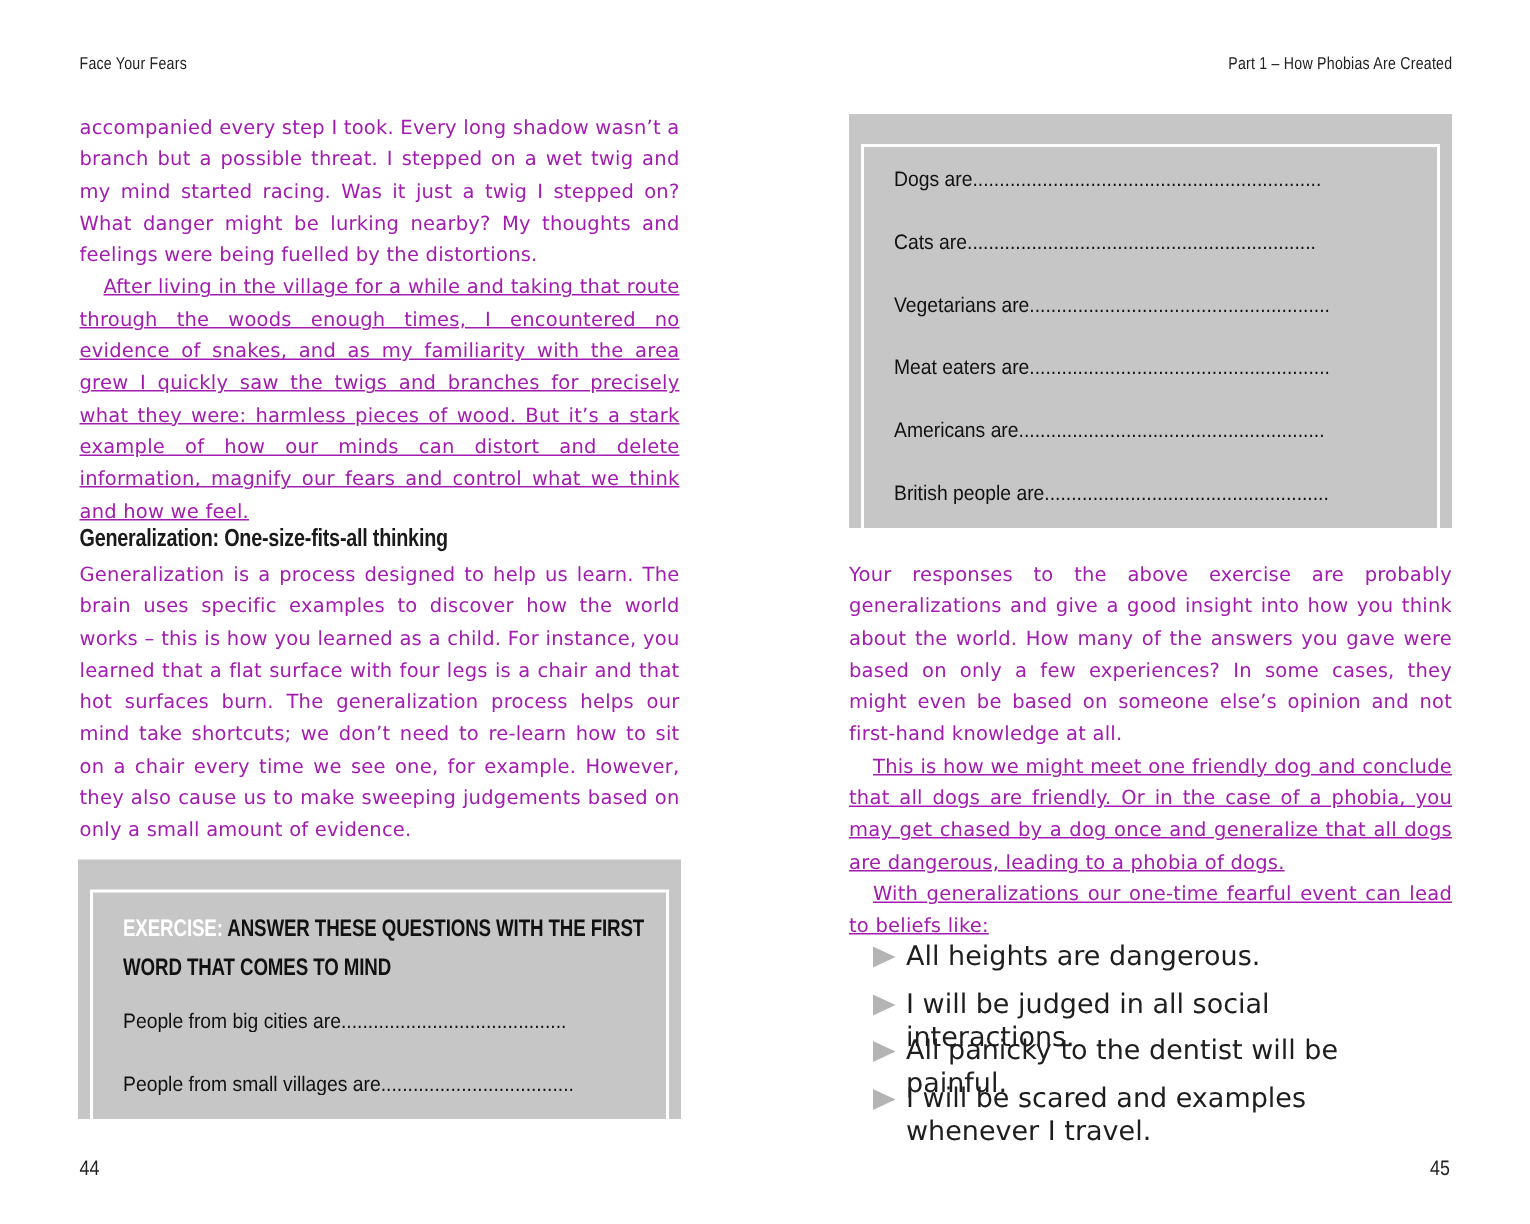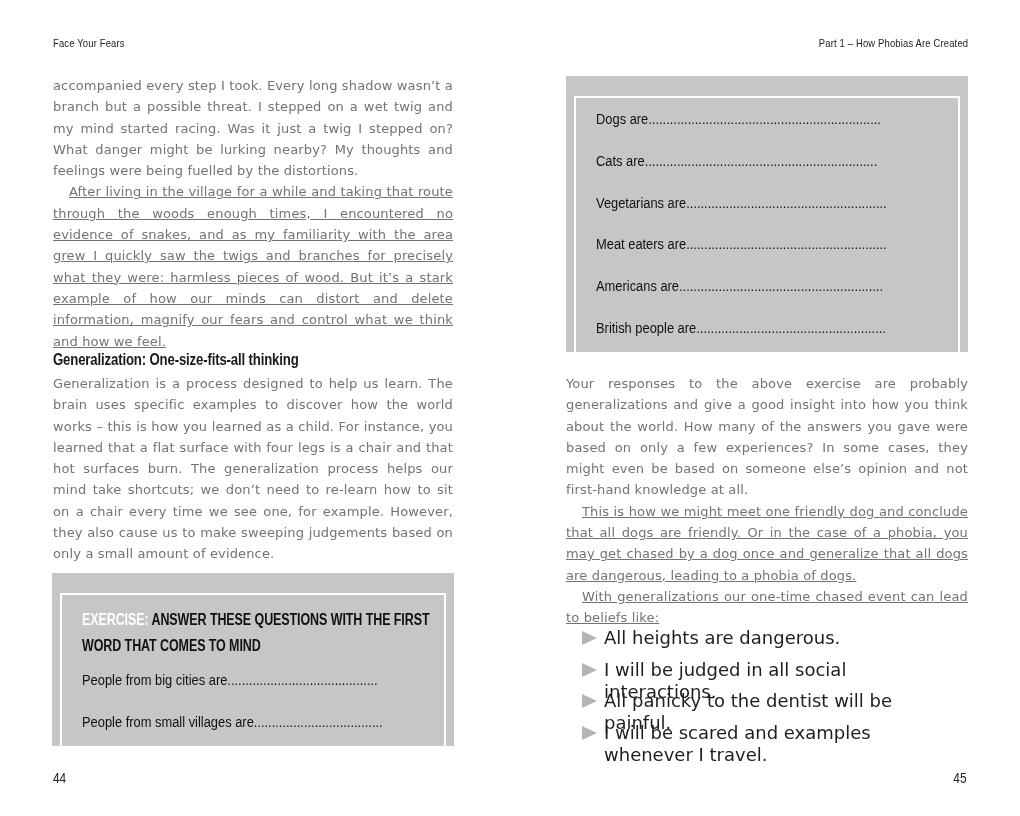--- a/index.html
+++ b/index.html
@@ -19,21 +19,21 @@
   .page-right .running-head { right:52px; transform-origin:right top; }
 
   .folio {
     position:absolute; top:770px; font-family:"Liberation Sans", sans-serif;
     font-size:14px; color:#222; transform:scaleX(0.85);
   }
   .page-left .folio { left:53px; transform-origin:left top; }
   .page-right .folio { right:53px; transform-origin:right top; }
 
   .body-text {
-    font-size:13px; line-height:21.3px; text-align:justify; color:#737373;
+    font-size:13px; line-height:21.3px; text-align:justify; color:#a21caf;
     letter-spacing:0.15px;
   }
   .body-text p { margin:0; }
   .body-text p.indent { text-indent:16px;text-decoration:underline; }
 
   .left-text { position:absolute; left:53px; top:75px; width:400px; }
   .heading {
     position:absolute; left:53px; top:350px; width:400px;
     font-family:"Liberation Sans", sans-serif; font-weight:bold; font-size:16.5px;
     color:#1a1a1a; transform:scaleX(0.8); transform-origin:left top; white-space:nowrap;
@@ -119,21 +119,21 @@
       <div class="ex-line" style="top:97px;">Vegetarians are........................................................</div>
       <div class="ex-line" style="top:138px;">Meat eaters are........................................................</div>
       <div class="ex-line" style="top:180px;">Americans are.........................................................</div>
       <div class="ex-line" style="top:222px;">British people are.....................................................</div>
     </div>
   </div>
 
   <div class="right-text body-text">
     <p>Your responses to the above exercise are probably generalizations and give a good insight into how you think about the world. How many of the answers you gave were based on only a few experiences? In some cases, they might even be based on someone else’s opinion and not first-hand knowledge at all.</p>
     <p class="indent">This is how we might meet one friendly dog and conclude that all dogs are friendly. Or in the case of a phobia, you may get chased by a dog once and generalize that all dogs are dangerous, leading to a phobia of dogs.</p>
-    <p class="indent">With generalizations our one-time chased event can lead to beliefs like:</p>
+    <p class="indent">With generalizations our one-time fearful event can lead to beliefs like:</p>
   </div>
 
   <ul class="bullets">
     <li>
       <span class="tri"></span>
       <span>All heights are dangerous.</span>
     </li>
     <li>
       <span class="tri"></span>
       <span>I will be judged in all social interactions.</span>

